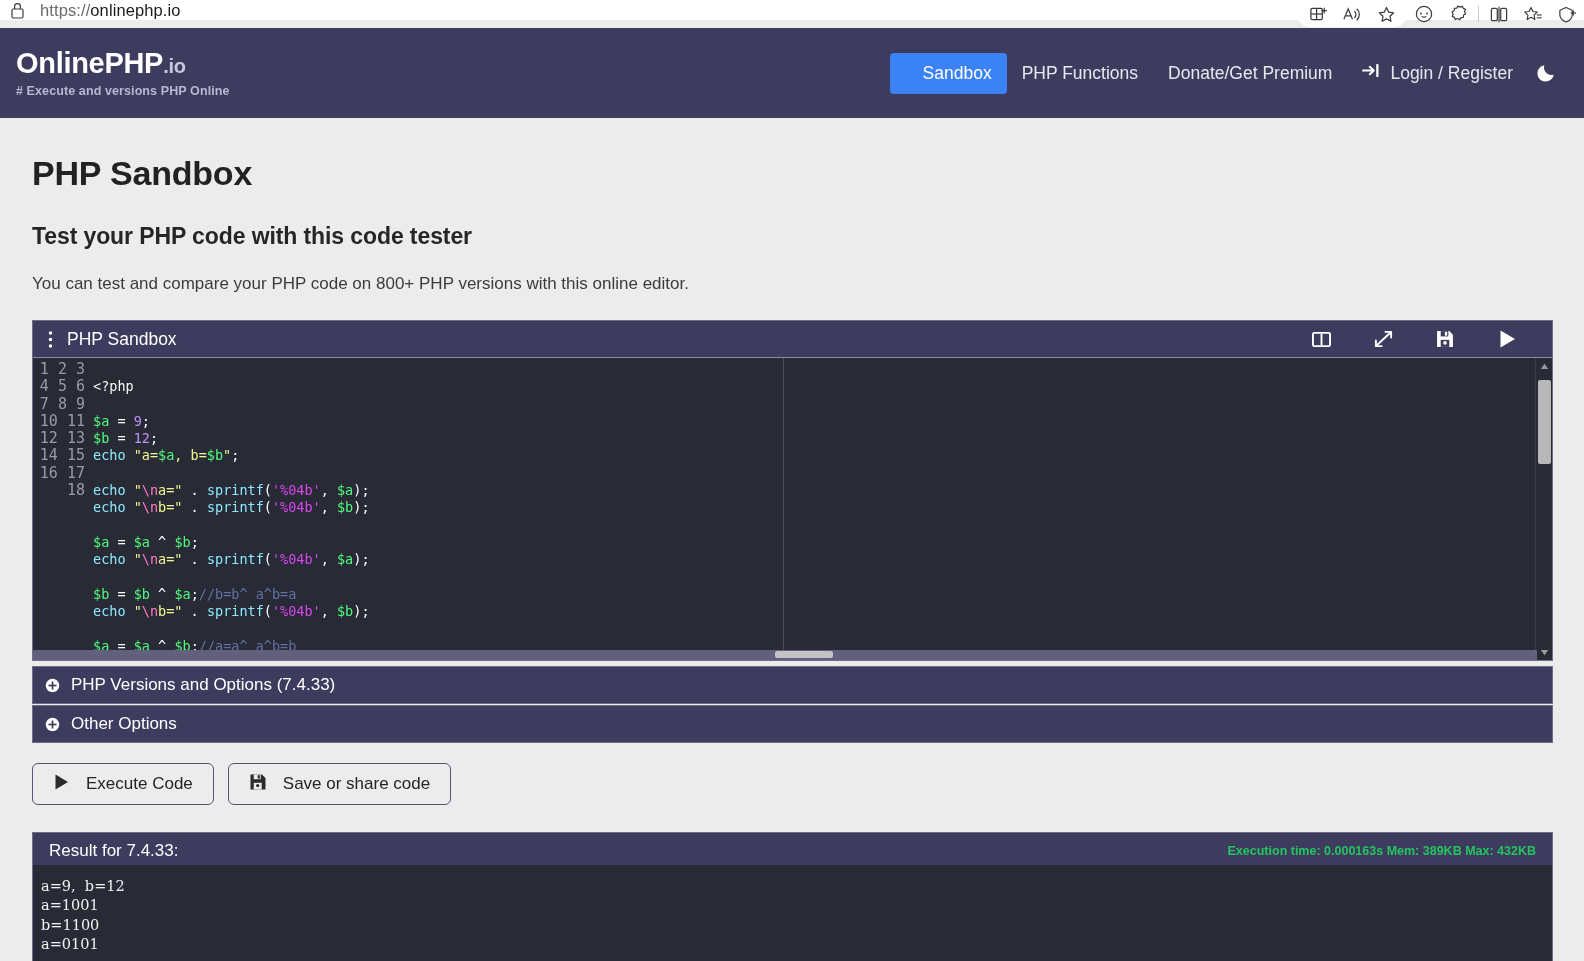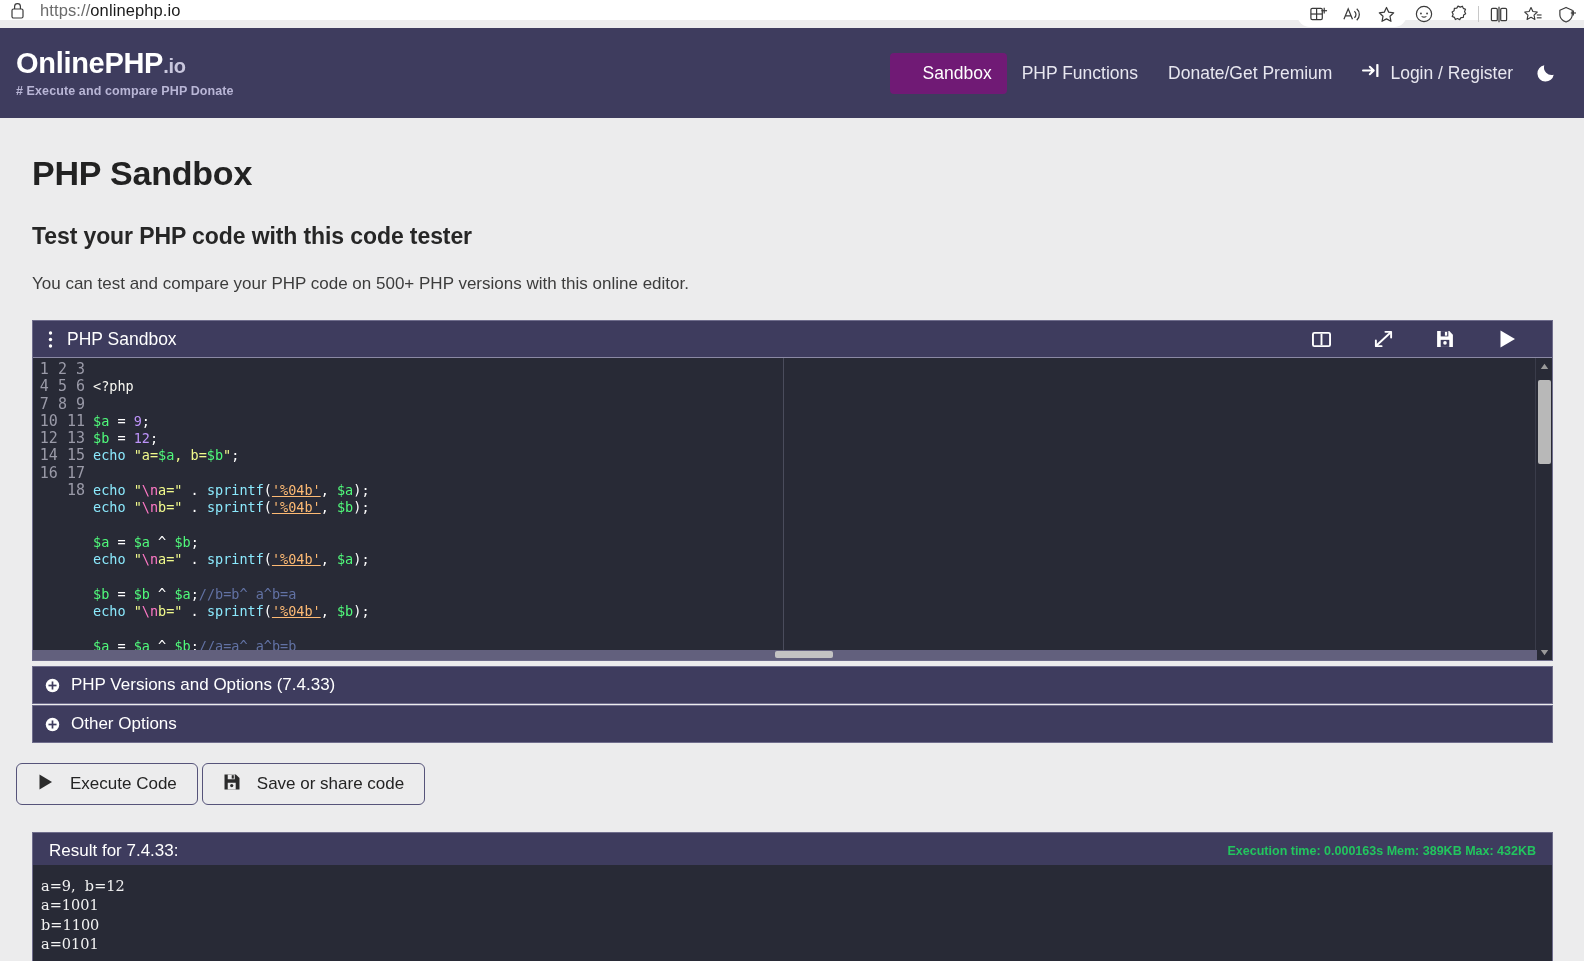--- a/index.html
+++ b/index.html
@@ -60,21 +60,21 @@
   }
   .nav {
     position: absolute; right: 8px; top: 0; height: 90px;
     display: flex; align-items: center; gap: 0px;
   }
   .nav-item {
     font-size: 17.5px; color: #e8e7f0;
     padding: 10px 15px; border-radius: 4px;
     white-space: nowrap;
   }
-  .nav-item.active { background: #701a75; color: #ffffff; padding-left: 33px; }
+  .nav-item.active { background: #3b82f6; color: #ffffff; padding-left: 33px; }
   .nav-login { display: flex; align-items: center; gap: 9px; padding-left: 15px; padding-right: 12px; }
   .nav-moon { padding: 0 18px 0 12px; display:flex; align-items:center; }
 
   
   .main { position: absolute; top: 118px; left: 0; width: 1584px; }
   .h1 {
     margin: 36px 0 0 32px;
     font-size: 34px; font-weight: bold; color: #222222;
     letter-spacing: -0.2px;
   }
@@ -140,21 +140,21 @@
   .t-kw   { color: #8be9fd; }
   .t-var  { color: #50fa7b; }
   .t-num  { color: #bd93f9; }
   .t-str  { color: #f1fa8c; }
   .t-esc  { color: #ff79c6; }
   .t-fn   { color: #8be9fd; }
   .t-cmt  { color: #6272a4; }
   .t-op   { color: #ffffff; }
   .t-punc { color: #ffffff; }
   .t-tag  { color: #f8f8f2; }
-  .t-sq   { color: #fdba74; text-decoration: underline; }
+  .t-sq   { color: #d946ef; }
 
   
   .vscroll {
     position: absolute; right: 0; top: 0;
     width: 17px; height: 302px;
     background: #282a36;
     border-left: 1px solid #3a3c4a;
   }
   .vs-arrow { height: 16px; display:flex; align-items:center; justify-content:center; background:#282a36; }
   .vs-thumb {
@@ -180,21 +180,21 @@
     background: #3e3c5e;
     border: 1px solid #6f6d8c;
     display: flex; align-items: center;
     color: #ffffff; font-size: 17px;
   }
   .acc-plus { margin-left: 12px; margin-right: 11px; display:flex; align-items:center; }
   .acc1 { top: 548px; }
   .acc2 { top: 587px; }
 
   
-  .btn-row { position: absolute; left: 16px; top: 645px; display: flex; gap: 4px; justify-content: space-between; }
+  .btn-row { position: absolute; left: 32px; top: 645px; display: flex; gap: 14px; justify-content: space-between; }
   .btn {
     height: 42px;
     border: 1px solid #56547a;
     border-radius: 6px;
     background: #ececed;
     display: flex; align-items: center;
     padding: 0 20px; gap: 16px;
     font-size: 17px; color: #242424;
   }
 
@@ -294,21 +294,21 @@
         <line x1="14.5" y1="8.4" x2="20" y2="8.4" stroke="#3a3a3a" stroke-width="1.2"></line>
         <line x1="17.2" y1="5.7" x2="17.2" y2="11.1" stroke="#3a3a3a" stroke-width="1.2"></line>
       </svg>
     </span>
   </div>
 </div>
 
 <div class="site-header">
   <div class="brand">
     <div class="brand-title"><span>OnlinePHP</span><span class="dotio">.io</span></div>
-    <div class="brand-sub"># Execute and compare PHP Donate</div>
+    <div class="brand-sub"># Execute and versions PHP Online</div>
   </div>
 
   <nav class="nav">
     <span class="nav-item active">Sandbox</span>
     <span class="nav-item">PHP Functions</span>
     <span class="nav-item">Donate/Get Premium</span>
     <span class="nav-item nav-login">
       <span>
         <svg width="19" height="17" viewBox="0 0 20 18">
           <path d="M1 9 H12 M8.2 5 L12.4 9 L8.2 13" fill="none" stroke="#ffffff" stroke-width="2.1" stroke-linecap="round" stroke-linejoin="round"></path>
@@ -323,21 +323,21 @@
           <path d="M17.5 14.4 A8 8 0 0 1 7.6 4.5 A8.6 8.6 0 1 0 17.5 14.4 Z" fill="#ffffff"></path>
         </svg>
       </span>
     </span>
   </nav>
 </div>
 
 <div class="main">
   <h1 class="h1">PHP Sandbox</h1>
   <h2 class="h2">Test your PHP code with this code tester</h2>
-  <p class="lede">You can test and compare your PHP code on 500+ PHP versions with this online editor.</p>
+  <p class="lede">You can test and compare your PHP code on 800+ PHP versions with this online editor.</p>
 
   <div class="editor-wrap">
     <div class="editor-head">
       <span class="kebab">
         <svg width="5" height="19" viewBox="0 0 5 19">
           <circle cx="2.5" cy="3" r="1.7" fill="#ffffff"></circle>
           <circle cx="2.5" cy="9.5" r="1.7" fill="#ffffff"></circle>
           <circle cx="2.5" cy="16" r="1.7" fill="#ffffff"></circle>
         </svg>
       </span>

